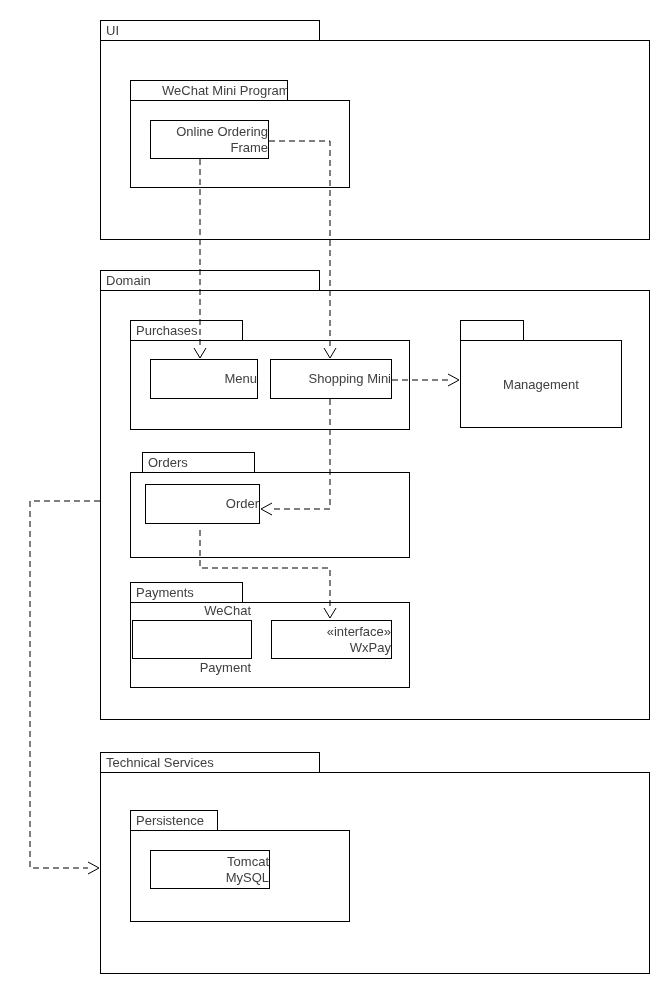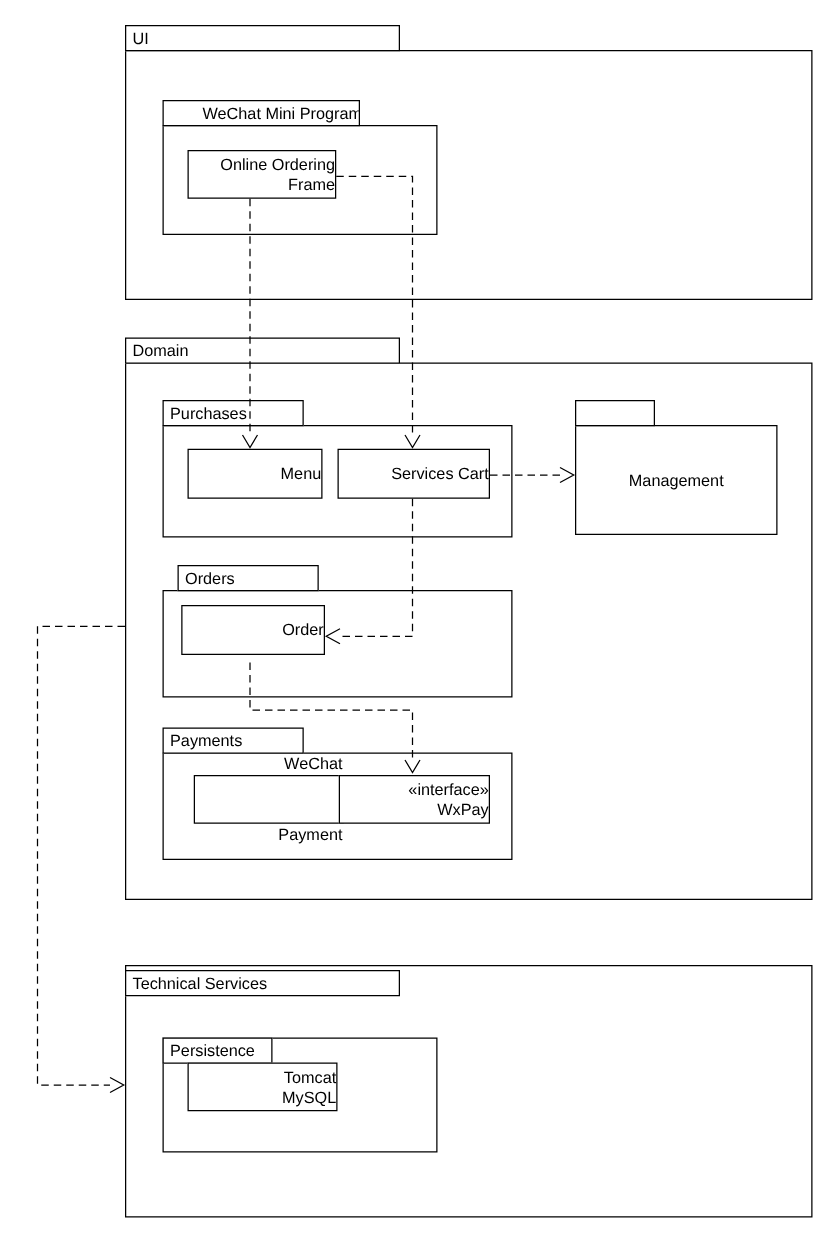--- a/index.html
+++ b/index.html
@@ -6,21 +6,21 @@
     margin: 0;
     padding: 0;
     background: #ffffff;
   }
   .canvas {
     position: relative;
     width: 670px;
     height: 990px;
     background: #ffffff;
     font-family: "Liberation Sans", "DejaVu Sans", sans-serif;
-    color: #000000;
+    color: #404040;
     overflow: hidden;
   }
   .tab, .body, .node {
     position: absolute;
     box-sizing: border-box;
     border: 1px solid #000000;
     background: #ffffff;
   }
   .tab {
     font-size: 13px;
@@ -71,26 +71,26 @@
   #purchases-body{ left:130px; top:340px; width:280px; height:90px; z-index:2; }
   #menu-node     { left:150px; top:359px; width:108px; height:40px; }
   #cart-node     { left:270px; top:359px; width:122px; height:40px; }
   #mgmt-tab      { left:460px; top:320px; width:64px;  height:21px; }
   #mgmt-body     { left:460px; top:340px; width:162px; height:88px; z-index:2; }
   #orders-tab    { left:130px; top:452px; width:113px; height:21px;margin-left:12px; }
   #orders-body   { left:130px; top:472px; width:280px; height:86px; z-index:2; }
   #order-node    { left:145px; top:484px; width:115px; height:40px; }
   #payments-tab  { left:130px; top:582px; width:113px; height:21px; }
   #payments-body { left:130px; top:602px; width:280px; height:86px; z-index:2; }
-  #wpay-node     { left:155px; top:620px; width:120px; height:39px;gap:41px; }
+  #wpay-node     { left:132px; top:620px; width:120px; height:39px;gap:41px; }
   #wxpay-node    { left:271px; top:620px; width:121px; height:39px; }
 
-  #tech-tab      { left:100px; top:752px; width:220px; height:21px;margin-top:24px; }
+  #tech-tab      { left:100px; top:752px; width:220px; height:21px; }
   #tech-body     { left:100px; top:772px; width:550px; height:202px; }
-  #pers-tab      { left:130px; top:810px; width:88px;  height:21px;margin-top:20px; }
+  #pers-tab      { left:130px; top:810px; width:88px;  height:21px; }
   #pers-body     { left:130px; top:830px; width:220px; height:92px; z-index:2; }
   #tomcat-node   { left:150px; top:850px; width:120px; height:39px; }
 </style>
 </head>
 <body>
 
 <div class="canvas">
 
   <div class="tab" id="ui-tab">
     <span>UI</span>
@@ -114,21 +114,21 @@
 
   <div class="tab" id="purchases-tab">
     <span>Purchases</span>
   </div>
   <div class="body" id="purchases-body"></div>
 
   <div class="node" id="menu-node">
     <span>Menu</span>
   </div>
   <div class="node" id="cart-node">
-    <span>Services Cart</span>
+    <span>Shopping Mini</span>
   </div>
 
   <div class="tab" id="mgmt-tab">
     <span></span>
   </div>
   <div class="body" id="mgmt-body">
     <div class="pkg-center-label">Management</div>
   </div>
 
   <div class="tab" id="orders-tab">

